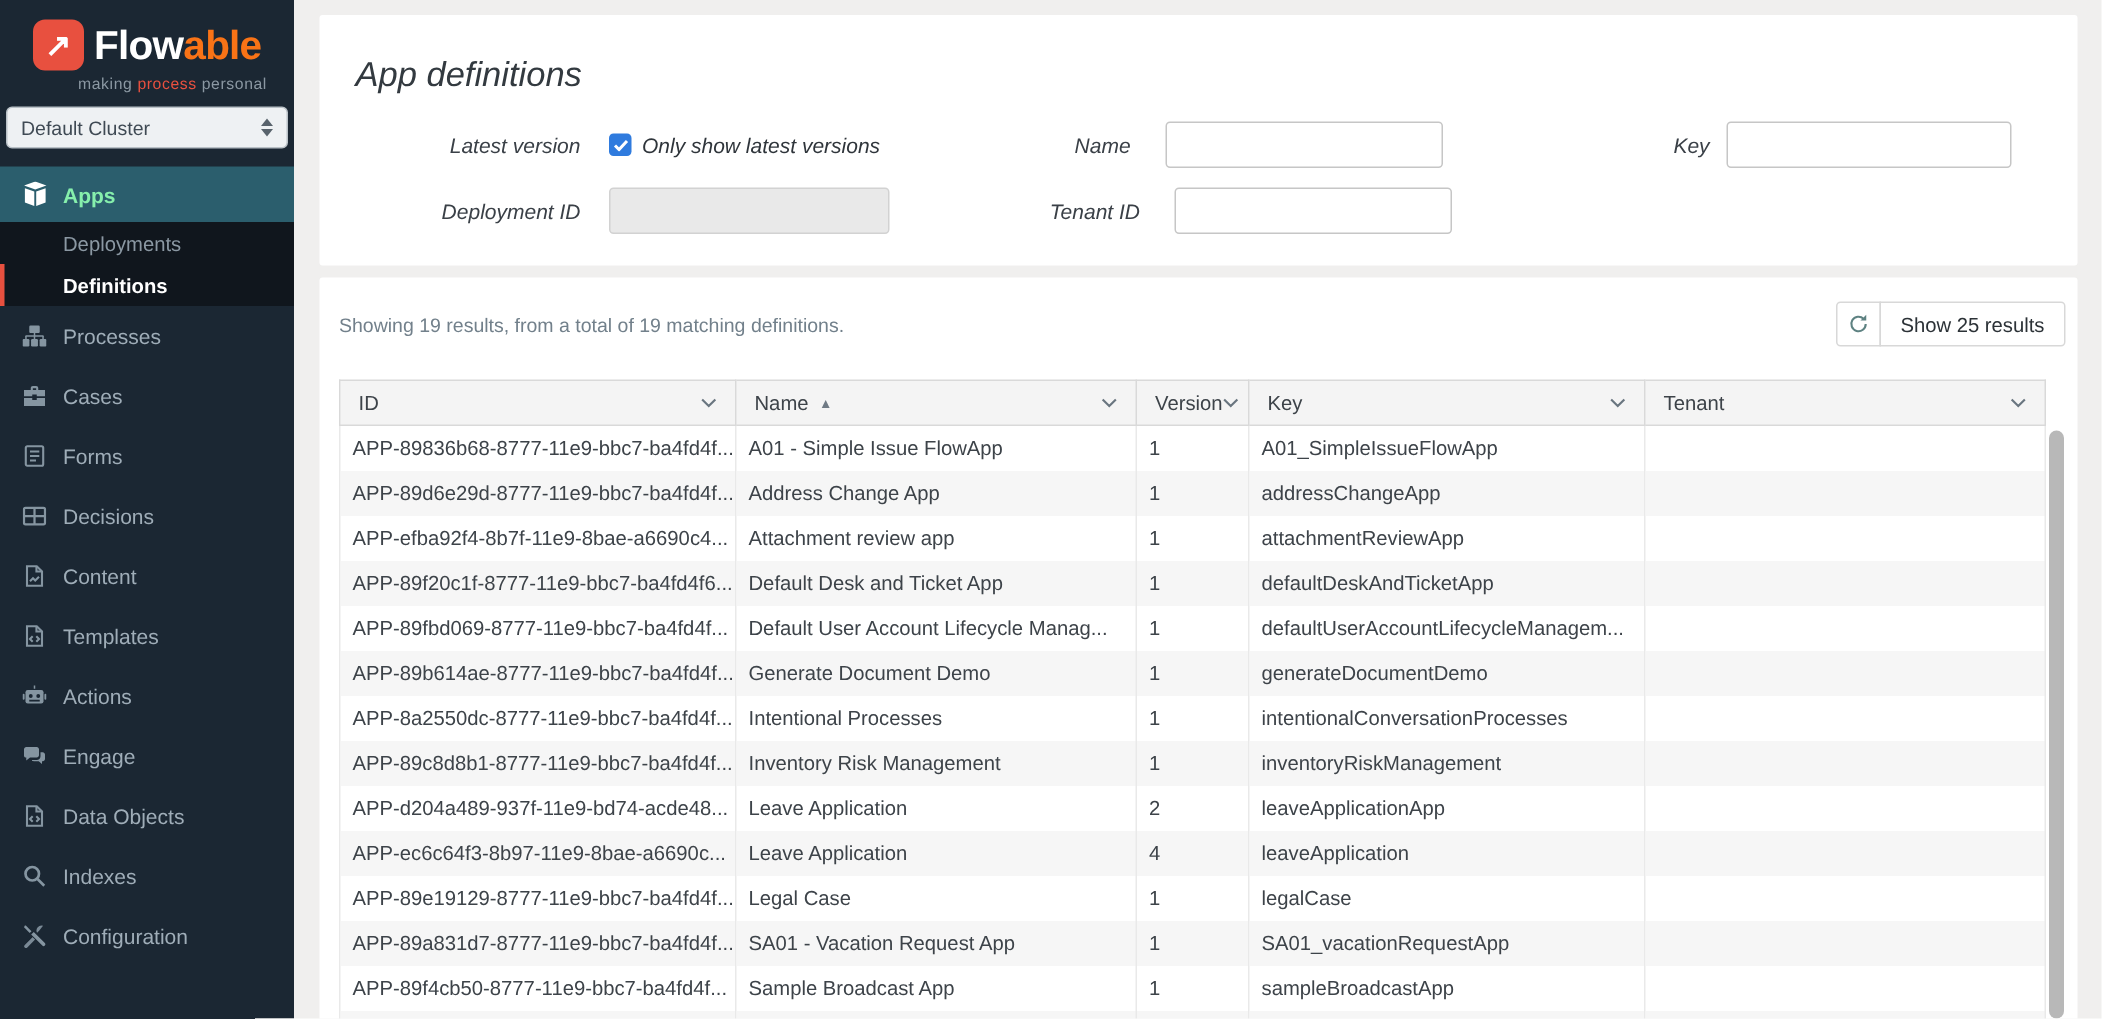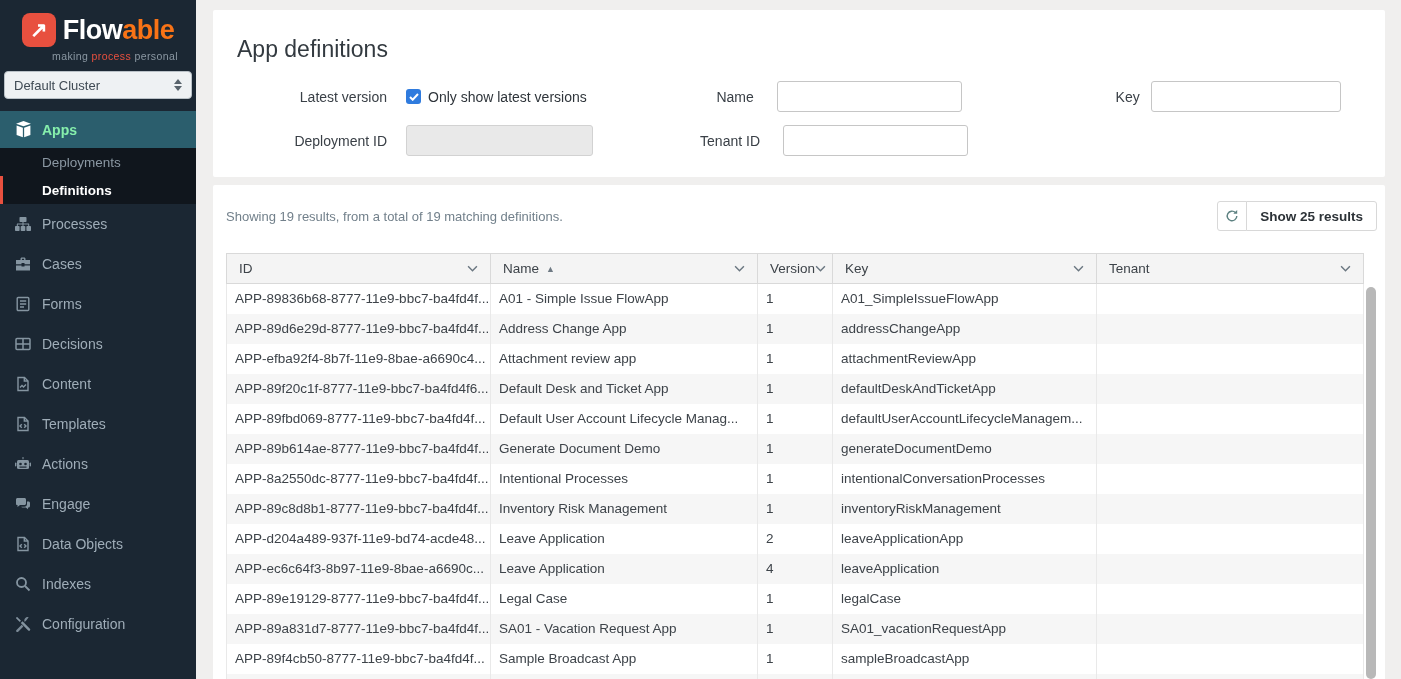--- a/index.html
+++ b/index.html
@@ -41,21 +41,21 @@
   .nav-icon { width: 18px; display: flex; justify-content: center; align-items: center; margin-right: 10px; color: #8595a1; }
   .section-active { height: 37px; background: #2b5e6d; color: #86efac; font-weight: 700; }
   .section-active .nav-icon { color: #fff; }
   .sub-item { height: 28px; background: #10161d; padding-left: 42px; color: #8b98a3; font-size: 13.5px; }
   .sub-item-active { color: #fff; font-weight: 700; border-left: 3px solid #e8503f; padding-left: 39px; }
 
   
   .main { flex: 1; padding: 0 16px 0 17px; }
   .card { background: #fff; border-radius: 2px; }
 
-  .filter-card { margin-top: 10px; height: 167px; padding: 26px 0 0 24px; }
+  .filter-card { margin-top: 10px; height: 167px; padding: 26px 0 0 24px; font-style: italic; }
   .page-title { font-size: 23px; font-weight: 400; color: #333a40; margin: 0 0 18px; }
   .frow { display: flex; align-items: center; margin-bottom: 13px; }
   .flabel { font-size: 14px; color: #3a4047; text-align: right; }
   .l1 { width: 150px; } .f1 { margin-left: 19px; width: 187px; }
   .l2 { width: 167px; } .f2 { margin-left: 23px; width: 185px; }
   .l3 { width: 178px; } .f3 { margin-left: 11px; width: 190px; }
   .txt {
     width: 100%; height: 31px; border: 1px solid #c6c6c6; border-radius: 3px;
     padding: 0 8px; font: inherit; font-size: 14px; background: #fff;
   }
@@ -70,21 +70,21 @@
   .results-card { margin-top: 8px; height: 600px; padding: 16px 8px 0 13px; position: relative; }
   .results-bar { display: flex; align-items: center; justify-content: space-between; height: 30px; }
   .summary { font-size: 13px; color: #72808b; }
   .btn-group { display: flex; }
   .btn {
     height: 30px; background: #fff; border: 1px solid #d8d8d8;
     font: inherit; font-size: 13.5px; color: #2c3237;
     display: flex; align-items: center; cursor: pointer;
   }
   .btn-refresh { width: 30px; justify-content: center; color: #5e8282; border-radius: 3px 0 0 3px; }
-  .btn-show { padding: 0 13px; margin-left: -1px; border-radius: 0 3px 3px 0; font-weight: bold; }
+  .btn-show { padding: 0 13px; margin-left: -1px; border-radius: 0 3px 3px 0; }
 
   .table-wrap { margin-top: 22px; width: 1137px; }
   table { border-collapse: collapse; table-layout: fixed; width: 1137px; font-size: 13.5px; color: #3d4349; }
   th { height: 30px; background: #f4f4f4; border: 1px solid #d9d9d9; font-weight: 400; padding: 0 12px; text-align: left; cursor: pointer; }
   .th-inner { display: flex; align-items: center; }
   .sort-asc { font-size: 9px; color: #6f7a84; margin-left: 7px; }
   .th-chevron { margin-left: auto; display: flex; align-items: center; }
   td { height: 30px; border-left: 1px solid #e9e9e9; border-right: 1px solid #e9e9e9; padding: 0 8px; white-space: nowrap; overflow: hidden; }
   tbody.rows tr { cursor: pointer; }
   tbody.rows tr:nth-child(even) { background: #f6f6f6; }

